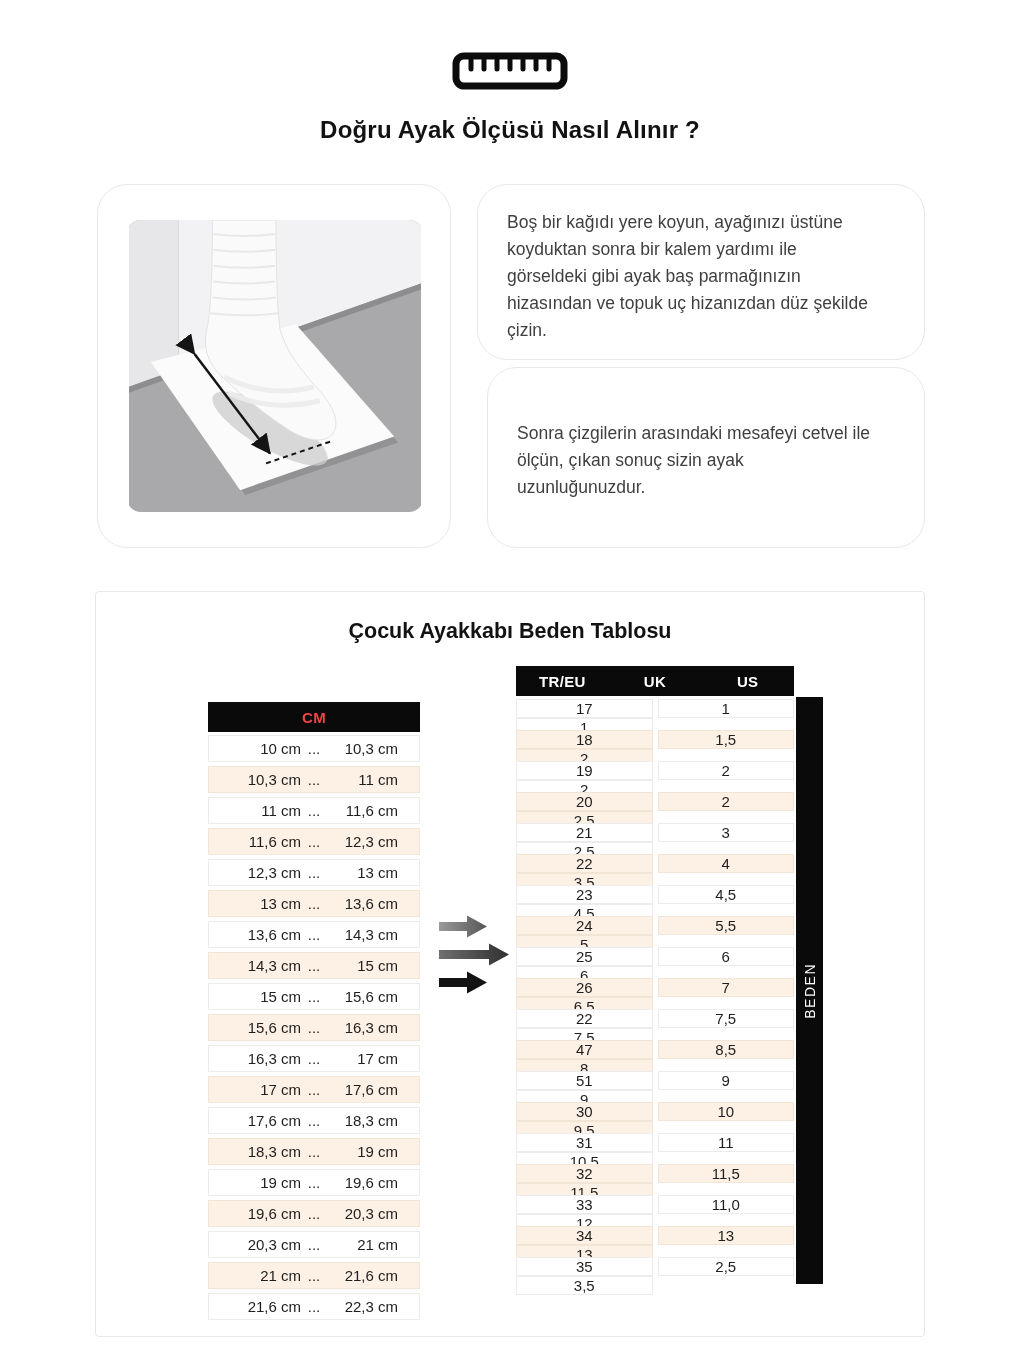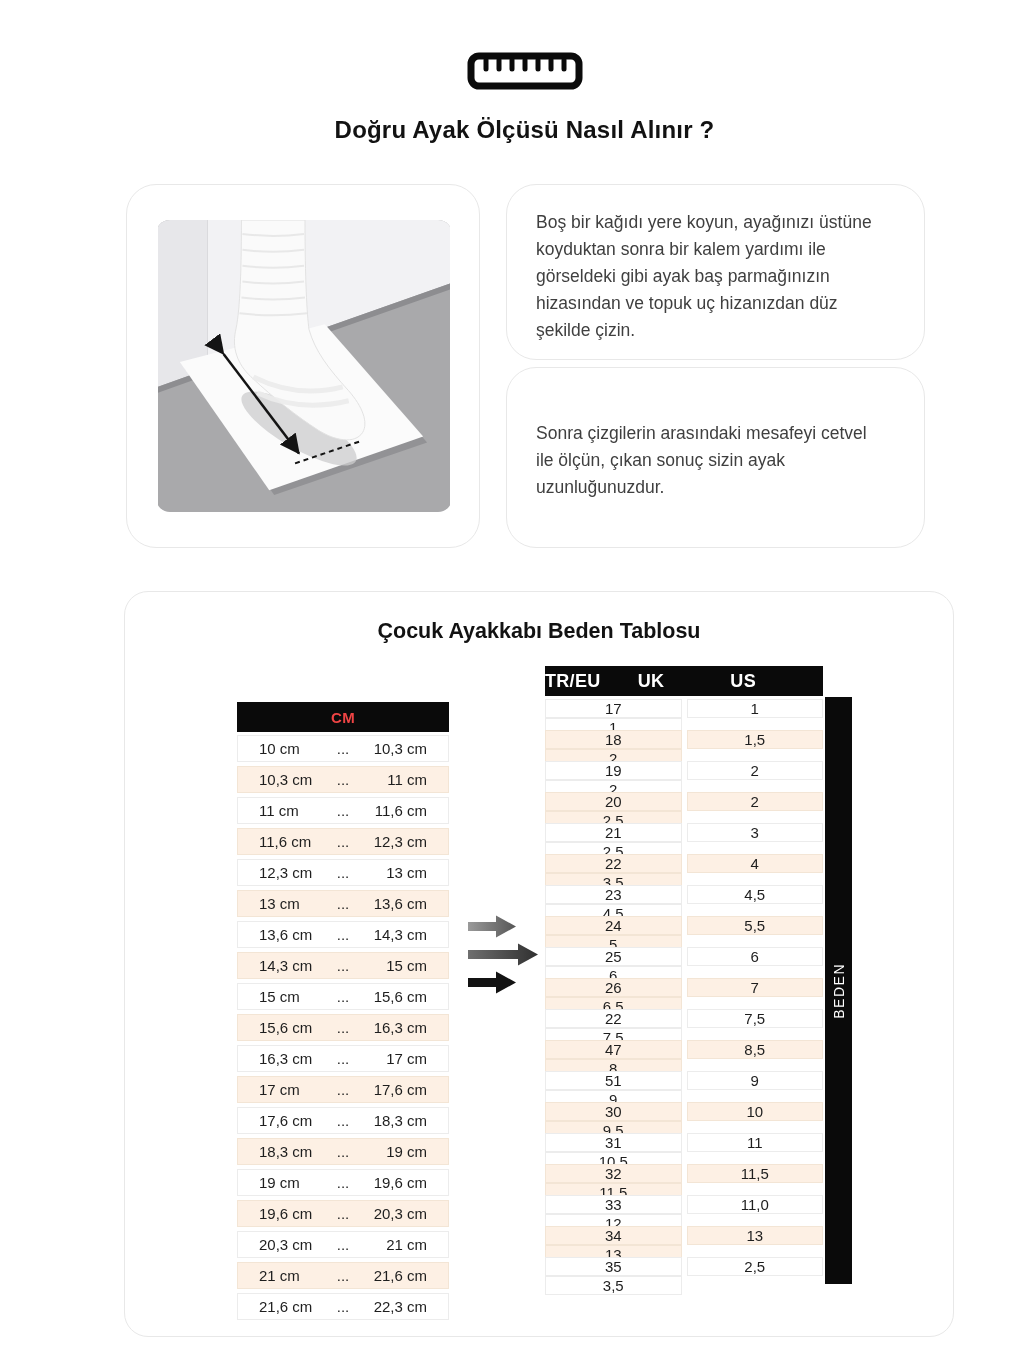--- a/index.html
+++ b/index.html
@@ -4,21 +4,21 @@
 <style>
   * { margin: 0; padding: 0; box-sizing: border-box; }
   html, body { background: #ffffff; }
   body {
     width: 1020px; height: 1360px;
     font-family: "Liberation Sans", sans-serif;
     color: #1e1e1e;
     position: relative;
     overflow: hidden;
   }
-  .page { width: 1020px; height: 1360px; position: relative; padding-left: 29px; }
+  .page { width: 1020px; height: 1360px; position: relative; }
 
   
   .ruler-wrap { display: flex; justify-content: center; padding-top: 52px; }
   .page-title {
     margin-top: 26px;
     text-align: center;
     font-size: 24px;
     font-weight: 700;
     color: #121212;
     letter-spacing: .2px;
@@ -51,28 +51,28 @@
     flex-direction: column;
     gap: 7px;
   }
   .info-card {
     padding: 24px 52px 18px 29px;
     font-size: 17.5px;
     line-height: 27px;
     color: #3f3f3f;
   }
   .info-card-1 { height: 176px; }
-  .info-card-2 { height: 181px; display: flex; align-items: center; }
+  .info-card-2 { height: 181px; display: flex; align-items: center; margin-left: 10px; }
 
   
   .chart-card {
     margin: 43px 95px 0 95px;
     width: 830px; height: 746px;
     border: 1px solid #e8e8e8;
-    border-radius: 24px;
+    border-radius: 4px;
     position: relative;
   }
   .chart-title {
     text-align: center;
     margin-top: 27px;
     font-size: 21.5px;
     font-weight: 700;
     color: #121212;
   }
 
@@ -94,35 +94,36 @@
     height: 27px;
     margin-bottom: 4px;
     display: flex;
     align-items: center;
     background: #fff;
     border: 1px solid #ececec;
     font-size: 15px;
     color: #1e1e1e;
   }
   .cm-row.alt { background: var(--row-alt, #fdf0e4); border-color: #f3e5d5; }
-  .cm-row .from { flex: 1; padding-left: 21px; text-align: left; }
+  .cm-row .from { flex: 1; padding-left: 21px; text-align: right; }
   .cm-row .dots { width: 26px; text-align: center; }
   .cm-row .to   { flex: 1; padding-right: 21px; text-align: right; }
 
   .arrows-wrap { position: absolute; left: 341px; top: 320px; width: 76px; height: 86px; }
 
   .size-table { position: absolute; left: 420px; top: 74px; width: 278px; }
   .size-header-grid {
     height: 30px;
     background: var(--header-bg, #0a0a0a);
     color: #fff;
     display: grid;
     grid-template-columns: 1fr 1fr 1fr;
     align-items: center;
-    font-size: 18px;
+    text-align: center;
+    font-size: 15px;
     font-weight: 600;
     letter-spacing: .3px;
     margin-bottom: 3px;
   }
   .size-row {
     display: grid;
     grid-template-columns: 1fr 1fr;
     column-gap: 5px;
     height: 27px;
     margin-bottom: 4px;

